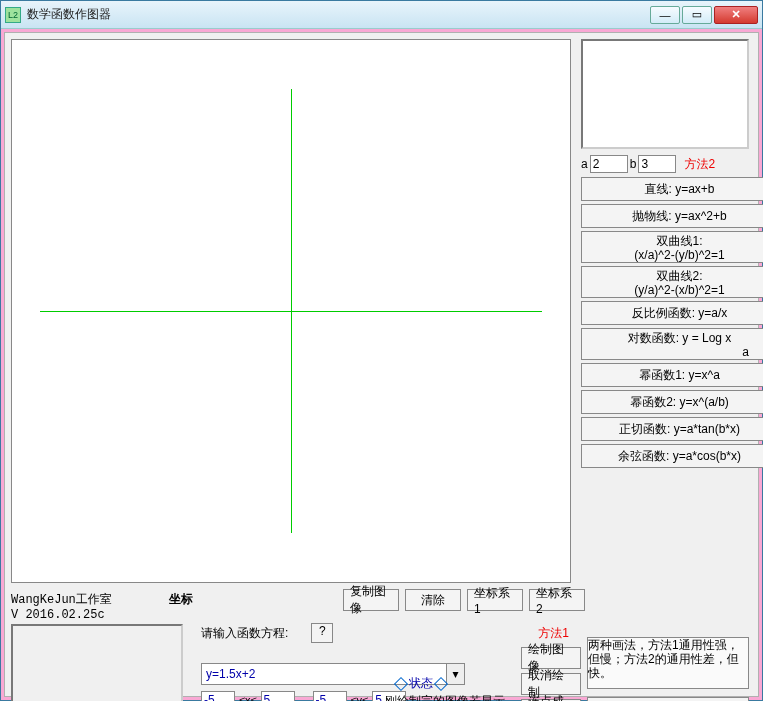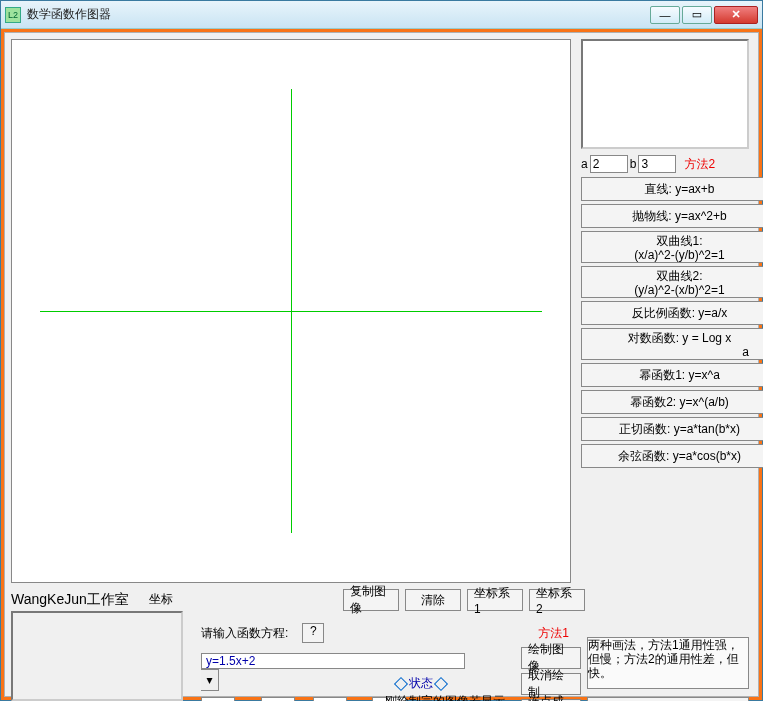--- a/index.html
+++ b/index.html
@@ -1,48 +1,48 @@
 <!DOCTYPE html>
 <html><head>
 <meta charset="utf-8">
 <style>
   * { box-sizing: border-box; font-family: "SimSun", "宋体", sans-serif; font-size: 12px; }
   body { margin: 0; background: #5aa7d1; width: 763px; height: 701px; overflow: hidden; }
-  .window { width: 763px; height: 701px; background: #f97316; border: 1px solid #3a7aa0; display: flex; flex-direction: column; }
+  .window { width: 763px; height: 701px; background: #f9a8d4; border: 1px solid #3a7aa0; display: flex; flex-direction: column; }
   .titlebar { height: 28px; background: linear-gradient(#e8f4fb, #c9e4f3); display: flex; align-items: center; padding: 0 4px; border-bottom: 1px solid #9cc; }
   .titlebar-icon { width: 16px; height: 16px; background: #9de29d; border: 1px solid #3a8; margin-right: 6px; display: flex; align-items: center; justify-content: center; font-size: 9px; color: #063; }
   .titlebar-text { flex: 1; color: #222; }
   .win-btns { display: flex; gap: 2px; }
   .win-btn { width: 30px; height: 18px; border: 1px solid #6a9; border-radius: 2px; display: flex; align-items: center; justify-content: center; font-size: 11px; background: linear-gradient(#f6fbff,#d3ecf8); cursor: pointer; }
   .win-btn.close { background: linear-gradient(#f08080,#d43a2f); color: #fff; border-color: #a22; width: 44px; font-weight:bold;}
   .client { flex: 1; background: #f0f0f0; margin: 3px; border: 1px solid #b0b0b0; position: relative; }
   .canvas-area { position: absolute; left: 6px; top: 6px; width: 560px; height: 544px; background: #fff; border: 1px solid #888; }
   .axis-v { position:absolute; left:50%; top:9%; height:82%; width:1px; background:#0c0; }
   .axis-h { position:absolute; top:50%; left:5%; width:90%; height:1px; background:#0c0; }
   .right-col { position: absolute; left: 576px; top: 6px; width: 170px; }
   .preview-box { width: 168px; height: 110px; background: #fff; border: 2px inset #ccc; margin-bottom:6px;}
   .ab-row { display:flex; align-items:center; gap:2px; margin-bottom:4px;}
   .ab-row label { }
   .ab-row input { width: 38px; height:18px; border:1px solid #888; padding:0 2px;}
   .method2 { color:#e00; margin-left:6px;}
   .fn-btn { width: 197px; height:24px; margin:3px 0; background:#f4f4f4; border:1px solid #888; cursor:pointer; text-align:center; line-height:22px; white-space:nowrap; font-size:12px;}
   .fn-btn.two-line { height:32px; line-height:14px; padding-top:2px;}
   .fn-btn.selected { border:2px solid #333; line-height:20px;}
   .bottom-left { position:absolute; left:6px; top:558px; width:180px;}
-  .workshop { font-size:14px;}
+  .workshop { font-size:12px;font-family:Liberation Mono, monospace;}
   .sunken { width:172px; height:90px; border:2px inset #ccc; background:#f0f0f0; margin-top:2px;}
-  .coord-label { position:absolute; left:144px; top:558px;}
+  .coord-label { position:absolute; left:164px; top:558px;font-weight:bold;}
   .btn { height:22px; padding:0 6px; background:#f4f4f4; border:1px solid #888; cursor:pointer; display:inline-flex; align-items:center; justify-content:center;}
   .toolbar1 { position:absolute; left:338px; top:556px; display:flex; gap:6px;}
   .toolbar1 .btn { width:56px;}
   .method1-area { position:absolute; left:196px; top:590px; width:368px;}
-  .method1-row1 { display:flex; align-items:center; gap:14px; margin-bottom:10px;}
+  .method1-row1 { display:flex; align-items:center; gap:23px; margin-bottom:20px;}
   .method1-label { color:#e00; }
   .qbtn { width:22px; height:20px; border:1px solid #888; background:#f4f4f4; text-align:center; cursor:pointer;}
-  .combo { display:flex; width:264px;flex-direction:column;}
+  .combo { display:flex; width:264px;}
   .combo input { flex:1; height:22px; border:1px solid #888; background:#fff; color:#00a; padding:0 4px;}
   .combo .drop { width:18px; height:22px; border:1px solid #888; border-left:none; background:#eee; display:flex; align-items:center; justify-content:center; cursor:pointer;}
   .range-row { display:flex; align-items:center; gap:4px; margin-top:6px;}
   .range-row input { width:34px; height:18px; border:1px solid #888; color:#00a; text-align:left; padding:0 2px;}
   .range-row .le { color:#000; font-size:11px;}
   .pi-row { display:flex; align-items:center; gap:4px; margin-top:4px;}
   .pi-row input { width:22px; height:18px; border:1px solid #888; text-align:center;}
   .status-label { color:#00a; position:absolute; left:388px; top:642px; display:flex; align-items:center;}
   .diamond { display:inline-block; width:10px; height:10px; transform:rotate(45deg); border:1px solid #06c; margin:0 3px;}
   .hint-text { position:absolute; left:380px; top:662px; font-size:11px; line-height:12px; width:130px;}
@@ -96,20 +96,21 @@
         <div style="text-align:right; padding-right:28px;">a</div>
       </div>
       <div class="fn-btn">幂函数1: y=x^a</div>
       <div class="fn-btn">幂函数2: y=x^(a/b)</div>
       <div class="fn-btn">正切函数: y=a*tan(b*x)</div>
       <div class="fn-btn">余弦函数: y=a*cos(b*x)</div>
     </div>
 
     <div class="bottom-left">
       <div class="workshop">WangKeJun工作室</div>
+      <div class="workshop">V 2016.02.25c</div>
       <div class="sunken"></div>
     </div>
 
     <div class="coord-label">坐标</div>
 
     <div class="toolbar1">
       <div class="btn">复制图像</div>
       <div class="btn">清除</div>
       <div class="btn">坐标系1</div>
       <div class="btn">坐标系2</div>

